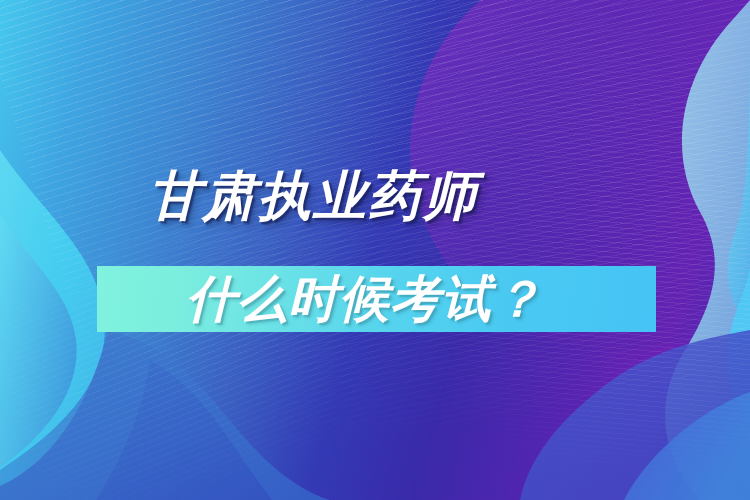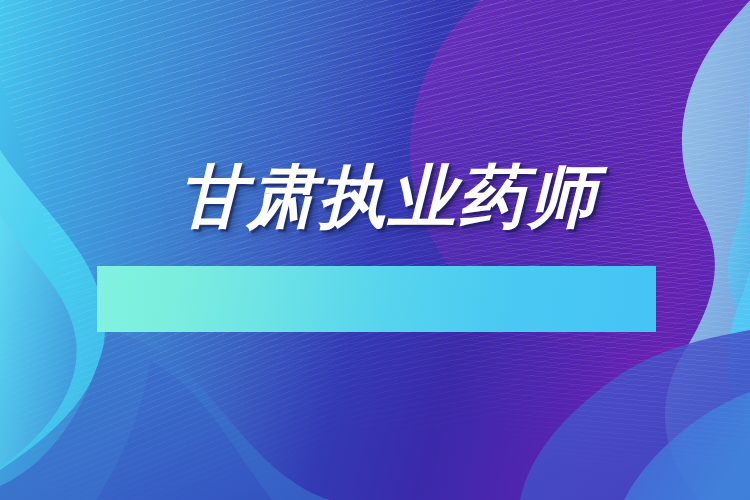--- a/index.html
+++ b/index.html
@@ -102,31 +102,30 @@
     width: 750px; height: 500px;
   }
 
   .main-title {
     position: absolute;
     left: 148px;
     top: 148px;
     width: 480px;
     height: 96px;
     line-height: 96px;
-    font-size: 68px;
+    font-size: 53px;
     font-weight: 700;
     font-style: italic;
     color: #ffffff;
     letter-spacing: 2px;
     white-space: nowrap;
     text-shadow:
        2px 2px 0 rgba(22,28,86,0.42),
        3px 3px 2px rgba(16,20,70,0.34),
        5px 5px 7px rgba(10,14,50,0.26);
-    text-align: center;
   }
 
   .subtitle-bar {
     position: absolute;
     left: 97px;
     top: 266px;
     width: 559px;
     height: 66px;
     background: linear-gradient(100deg,
         #80F2DE 0%,
@@ -224,15 +223,16 @@
   <div class="stripes-mid"></div>
   <div class="stripes-r"></div>
   <div class="stripes-bl"></div>
 
   <div class="content">
 
     <div class="main-title">甘肃执业药师</div>
 
     <div class="subtitle-bar"></div>
 
+    <div class="subtitle-text">什么时候考试？</div>
 
   </div>
 </div>
 
 </body></html>

